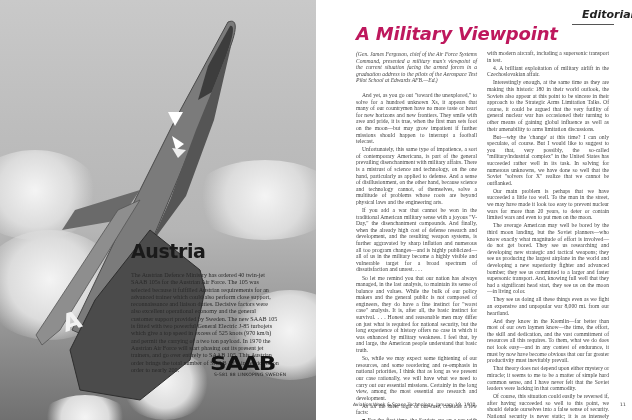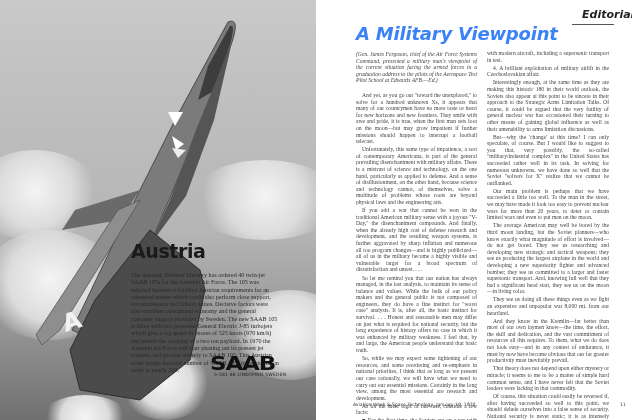--- a/index.html
+++ b/index.html
@@ -10,21 +10,21 @@
   .cloud{position:absolute;border-radius:50%;background:radial-gradient(circle at 50% 45%,#f4f4f4 0%,#dcdcdc 45%,rgba(190,190,190,0) 72%);}
   .jet{position:absolute;left:0;top:0;width:316px;height:420px;}
   .ad-headline{position:absolute;left:131px;top:242px;font-family:"DejaVu Sans",sans-serif;font-weight:bold;font-size:19px;line-height:19px;color:#1a1a1a;letter-spacing:-0.4px;}
   .ad-body{position:absolute;left:131px;top:272px;width:148px;font-family:"Liberation Serif",serif;font-size:6.1px;line-height:7.3px;color:#2a2a2a;text-align:left;}
   .saab-logo{position:absolute;left:210px;top:351px;font-family:"DejaVu Sans",sans-serif;font-weight:bold;font-size:20px;letter-spacing:-1px;color:#111;transform:scaleX(1.15);transform-origin:left;}
   .saab-address{position:absolute;left:214px;top:372px;font-family:"DejaVu Sans",sans-serif;font-size:4.5px;color:#222;letter-spacing:0.2px;}
   
   .page{position:absolute;left:316px;top:0;width:316px;height:420px;background:#fff;}
   .section-label{position:absolute;left:582px;top:8px;font-family:"DejaVu Sans",sans-serif;font-style:italic;font-weight:bold;font-size:11px;color:#222;}
   .section-rule{position:absolute;left:572px;top:24px;width:42px;height:1px;background:#555;}
-  .headline{position:absolute;left:356px;top:23px;font-family:"DejaVu Sans",sans-serif;font-style:italic;font-weight:bold;font-size:18px;color:#3b82f6;letter-spacing:-0.2px;}
+  .headline{position:absolute;left:356px;top:23px;font-family:"DejaVu Sans",sans-serif;font-style:italic;font-weight:bold;font-size:18px;color:#be185d;letter-spacing:-0.2px;}
   .col{position:absolute;font-size:5.6px;line-height:6.6px;color:#444;text-align:justify;}
   .col p{margin:0 0 1.5px 0;text-indent:6px;}
   .col1{left:356px;top:51px;width:121px;}
   .col2{left:487px;top:50px;width:122px;}
   .intro{font-style:italic;text-indent:0 !important;margin-bottom:8px !important;}
   .footer-left{position:absolute;left:353px;top:402px;font-family:"DejaVu Sans",sans-serif;font-size:4.6px;color:#333;}
   .footer-right{position:absolute;left:620px;top:402px;font-family:"DejaVu Sans",sans-serif;font-size:4.6px;color:#333;}
 </style>
 </head>
 <body>

